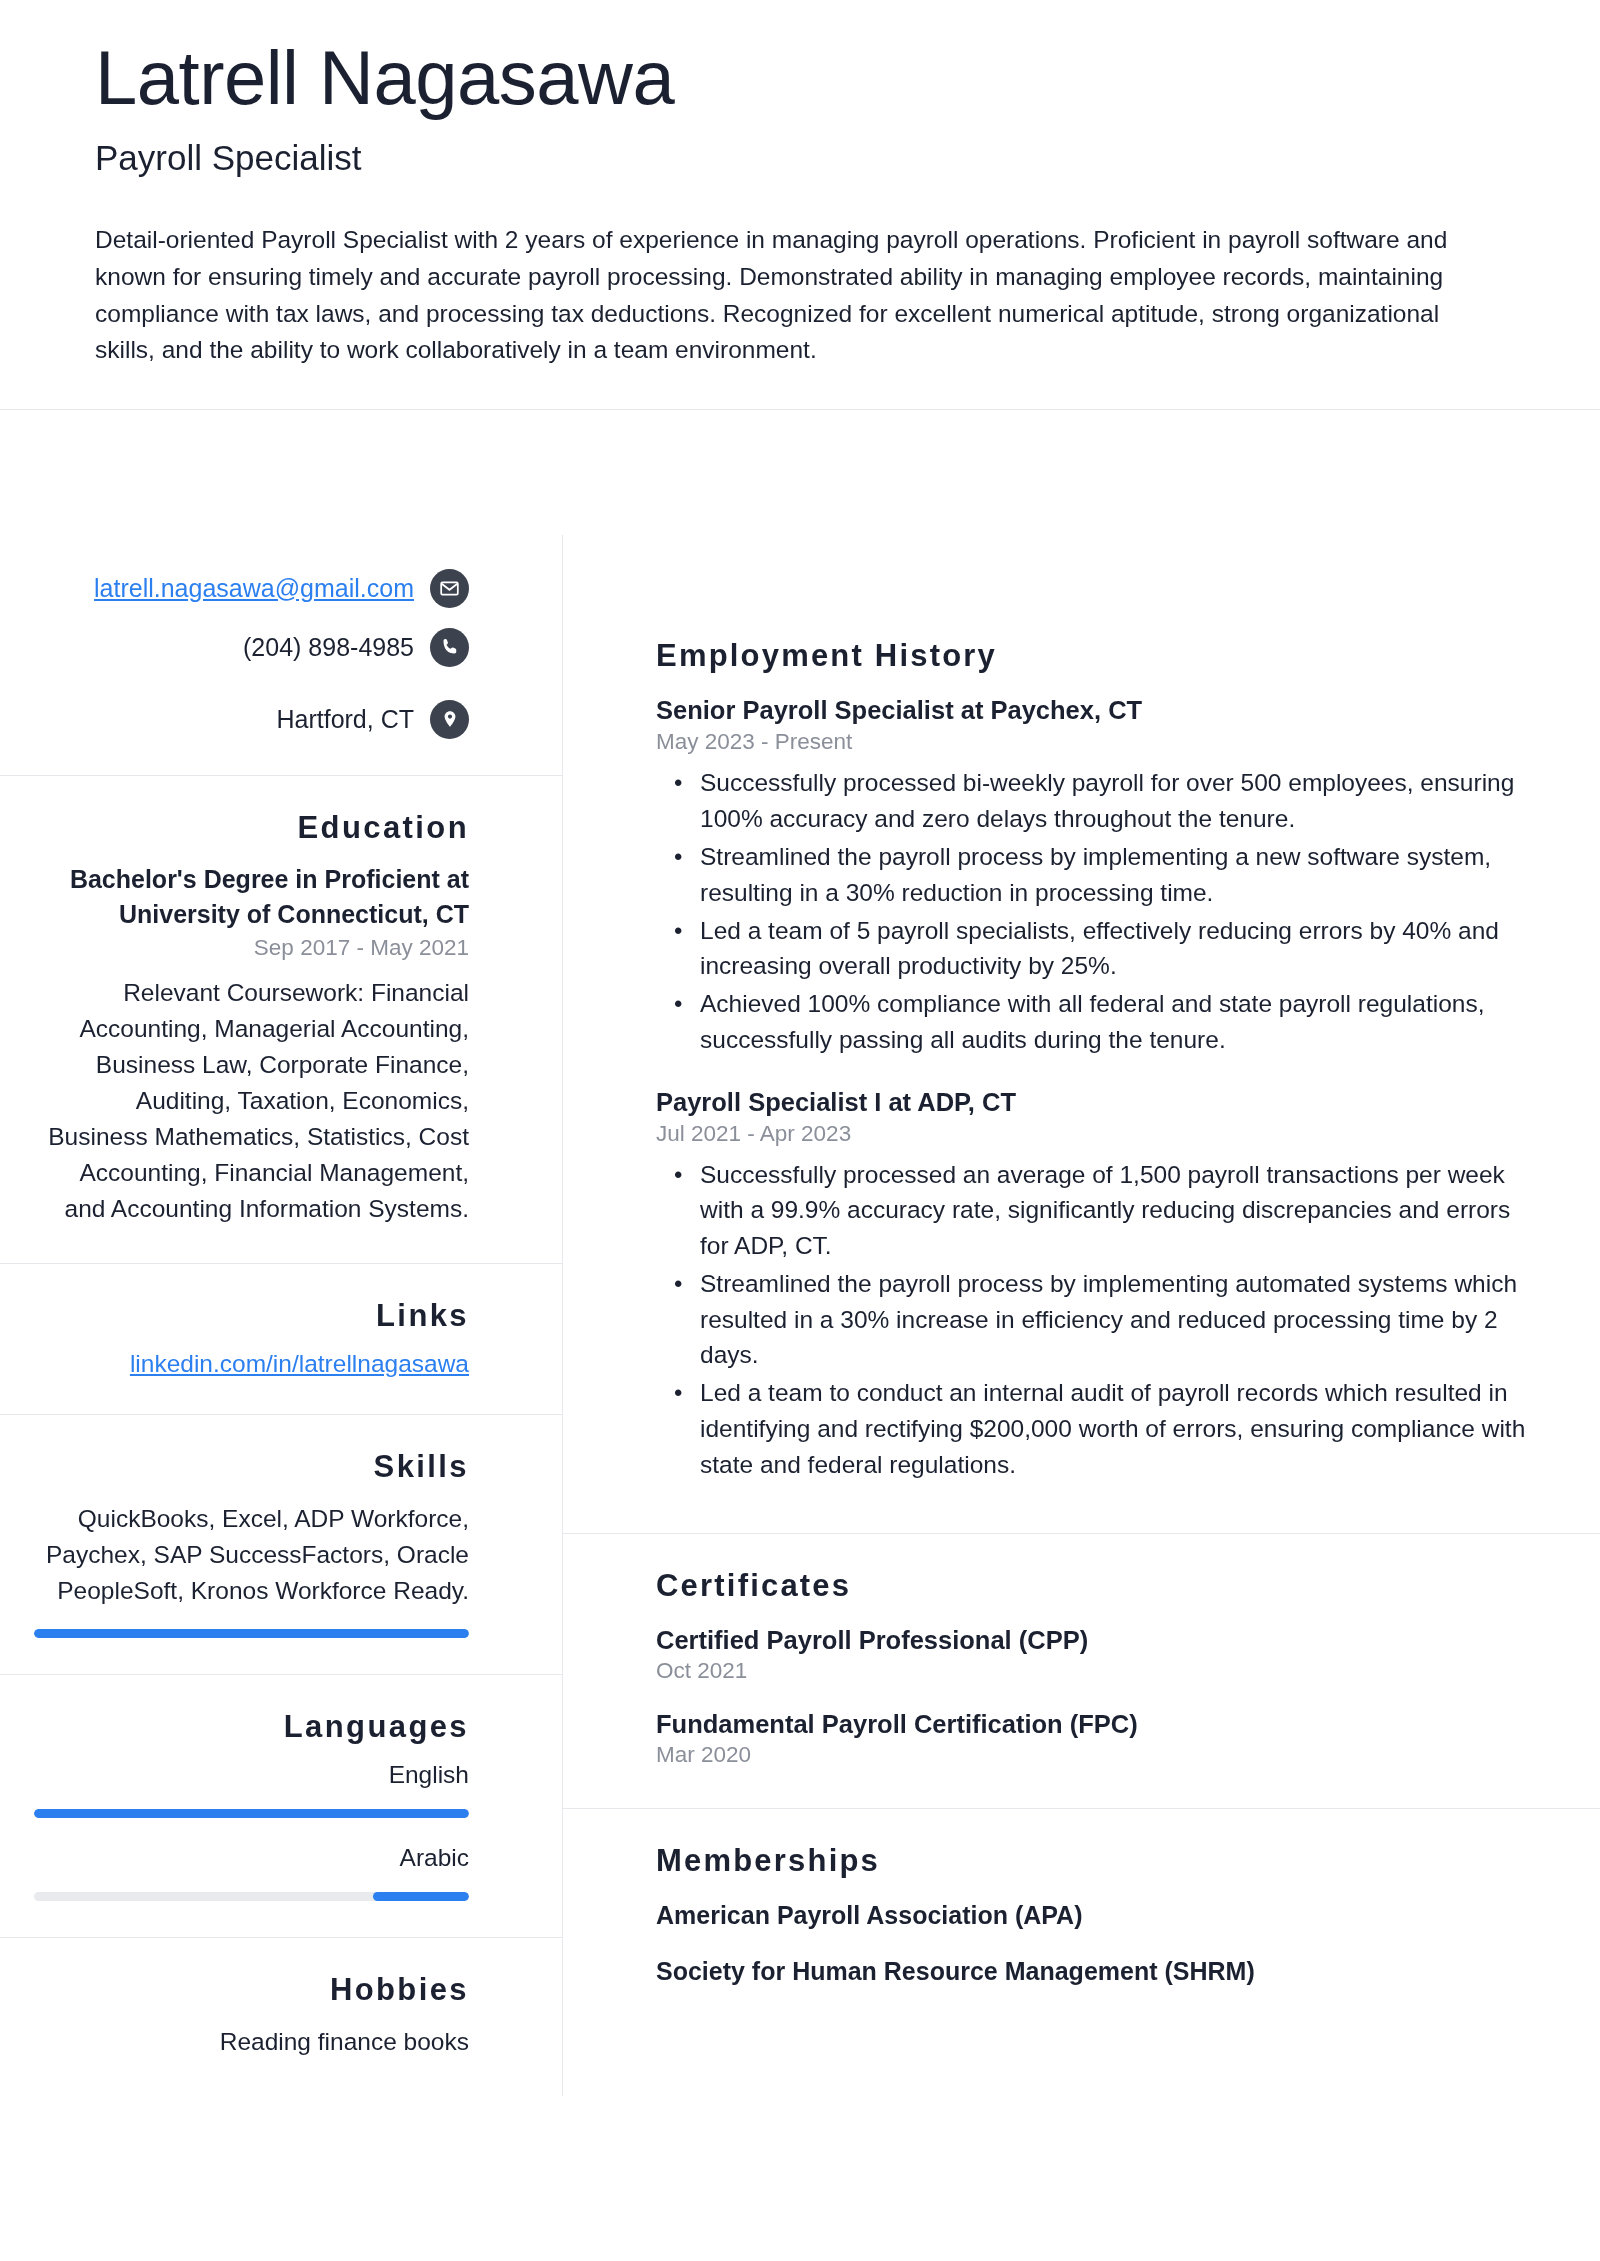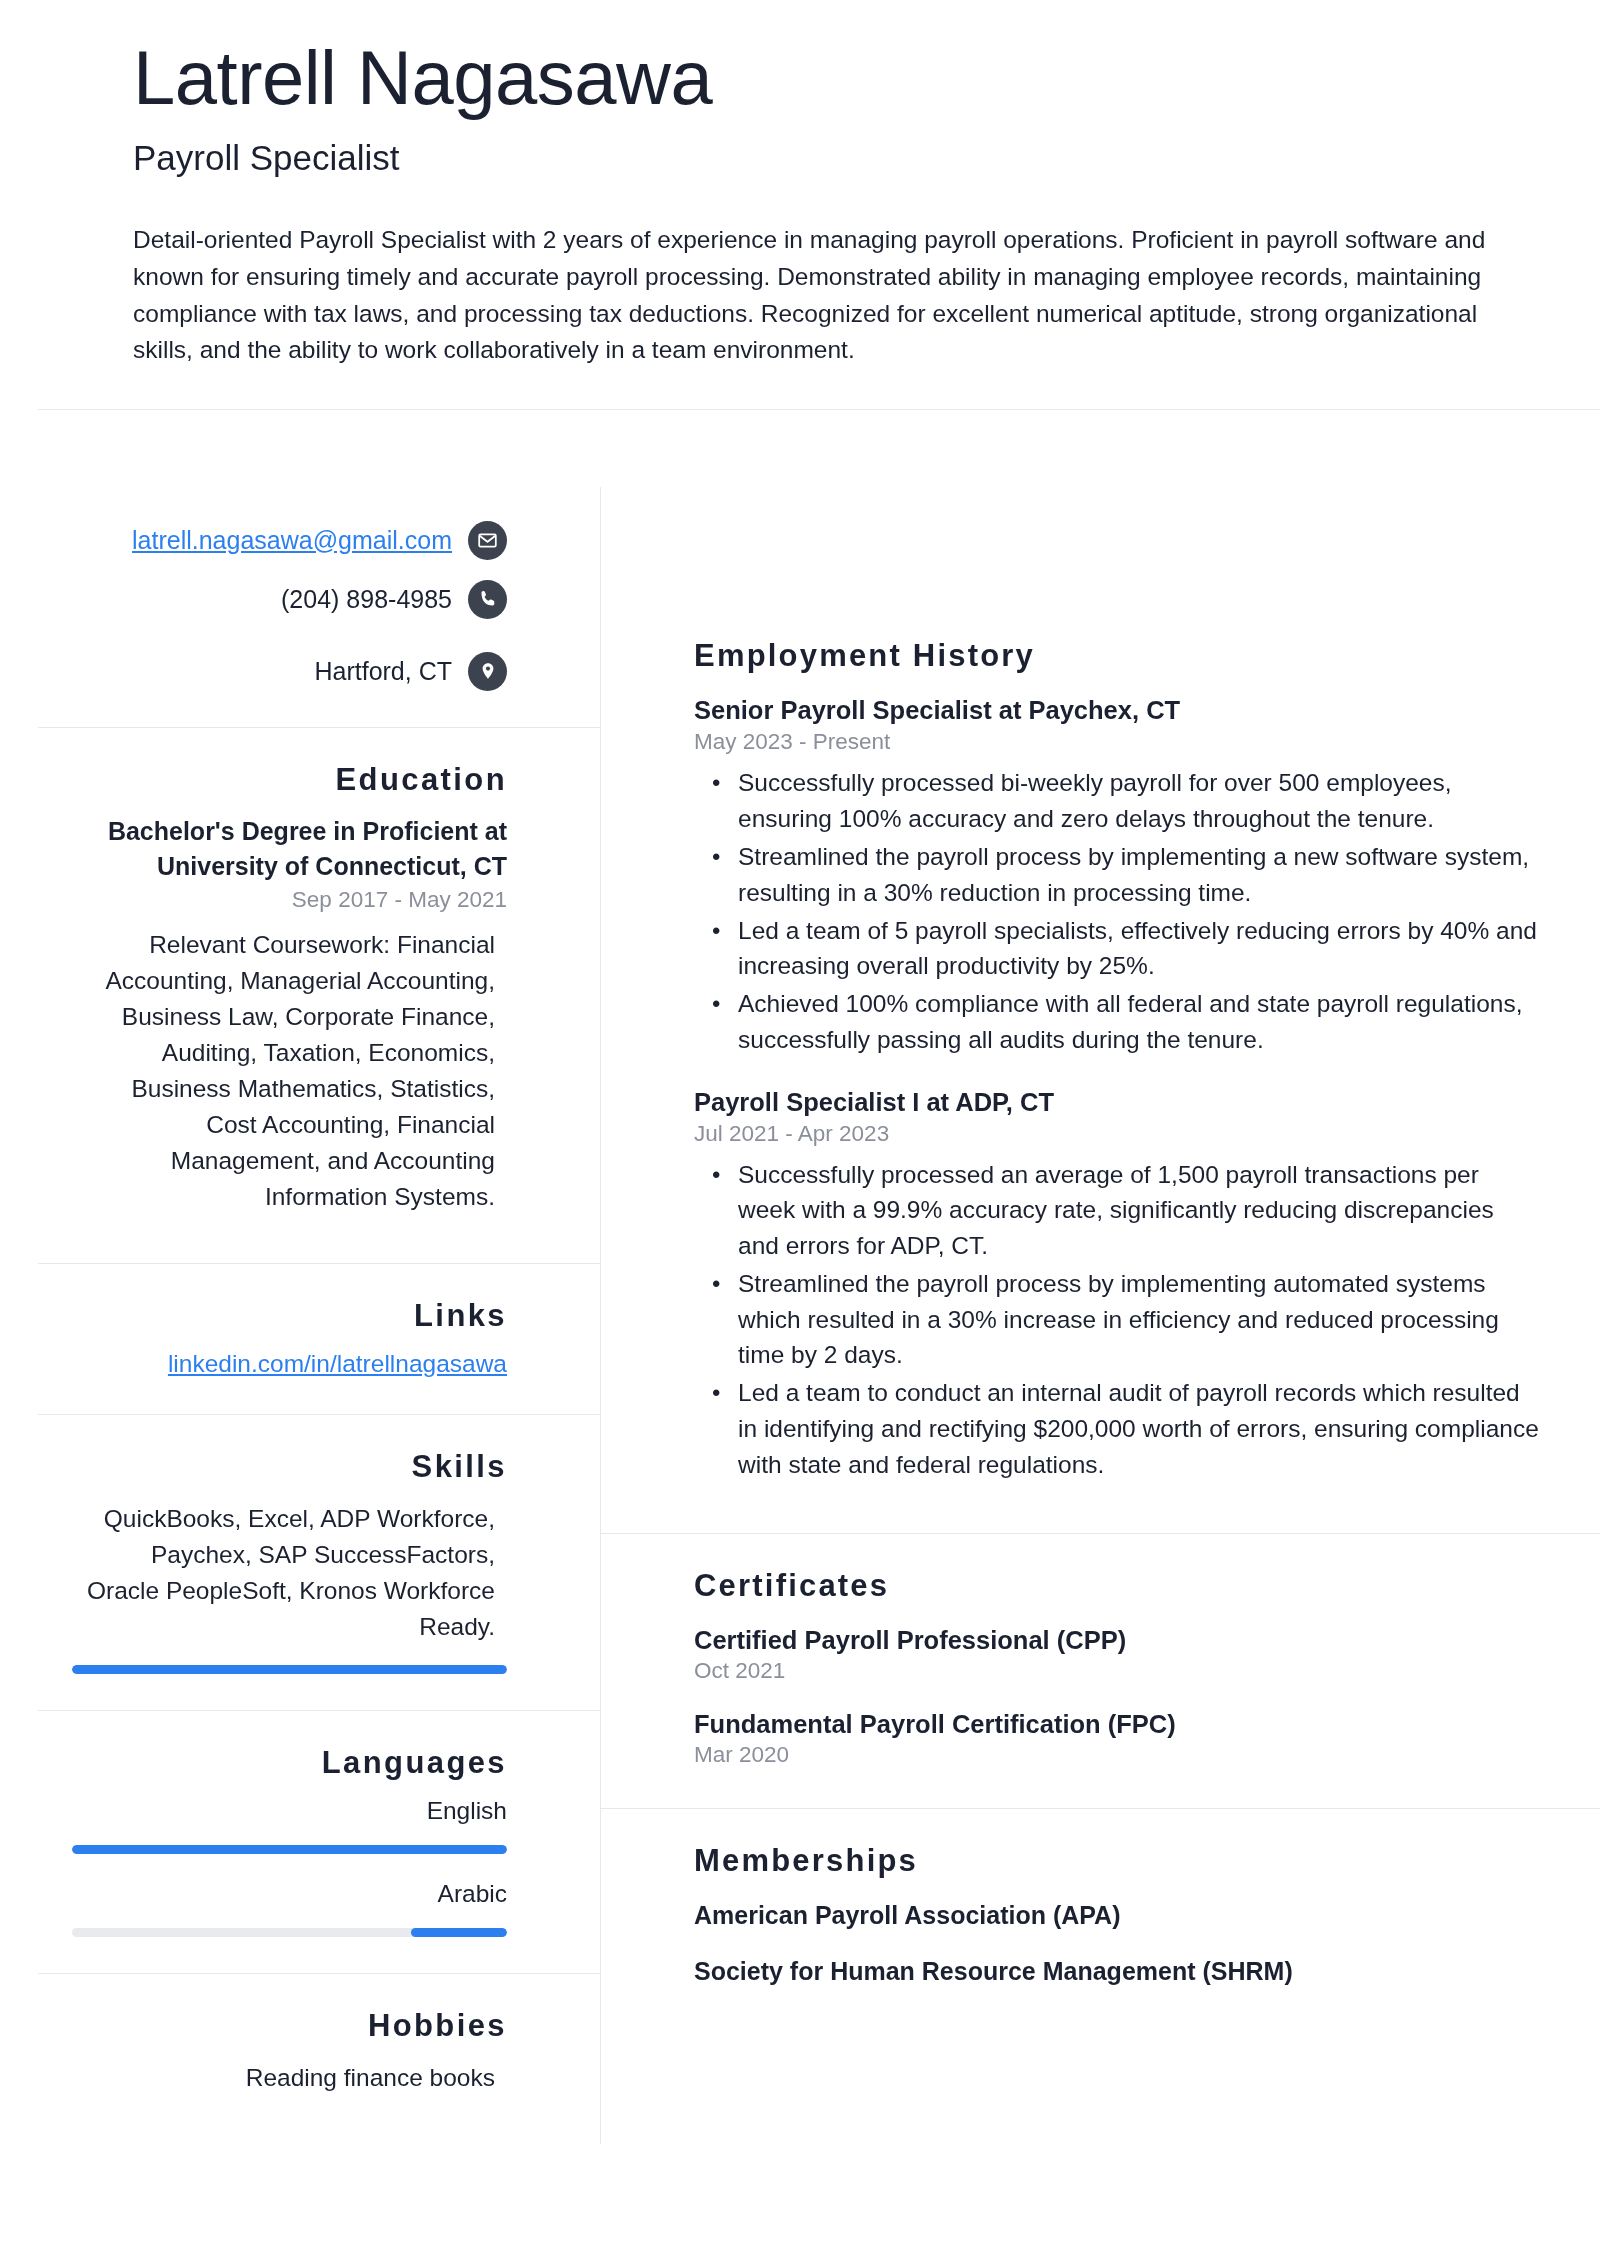--- a/index.html
+++ b/index.html
@@ -11,21 +11,20 @@
     font-family: "Liberation Sans", sans-serif;
     color: #1b2130;
   }
   .page {
     position: relative;
     width: 1600px;
     height: 2261px;
     background: #ffffff;
     box-sizing: border-box;
     overflow: hidden;
-    padding-left: 38px;
   }
 
   
   .header {
     padding: 40px 95px 0 95px;
   }
   .full-name {
     font-size: 76px;
     line-height: 1.0;
     font-weight: 400;
@@ -124,21 +123,21 @@
   }
   .edu-date {
     font-size: 22.5px;
     color: #8a8f99;
     margin: 0 0 14px 0;
   }
   .edu-desc, .plain-text {
     font-size: 24.5px;
     line-height: 1.47;
     color: #1b2130;
-    margin: 12px;
+    margin: 0;
   }
   .link-line {
     font-size: 24.5px;
     color: #2b7fef;
     text-decoration: underline;
     margin: 0;
   }
 
   .bar-track {
     height: 9px;

